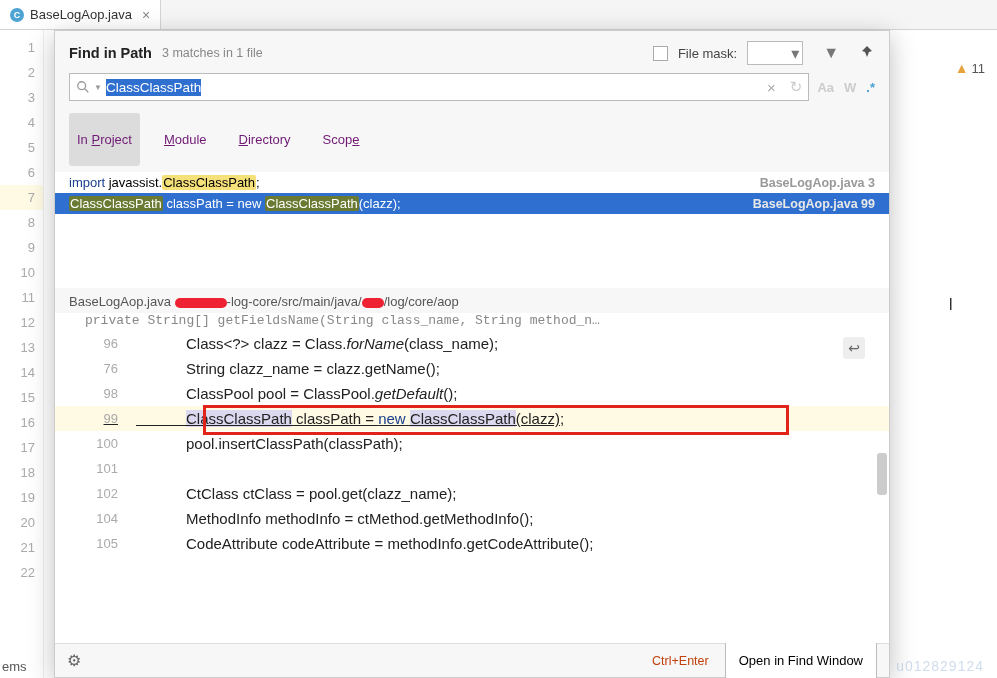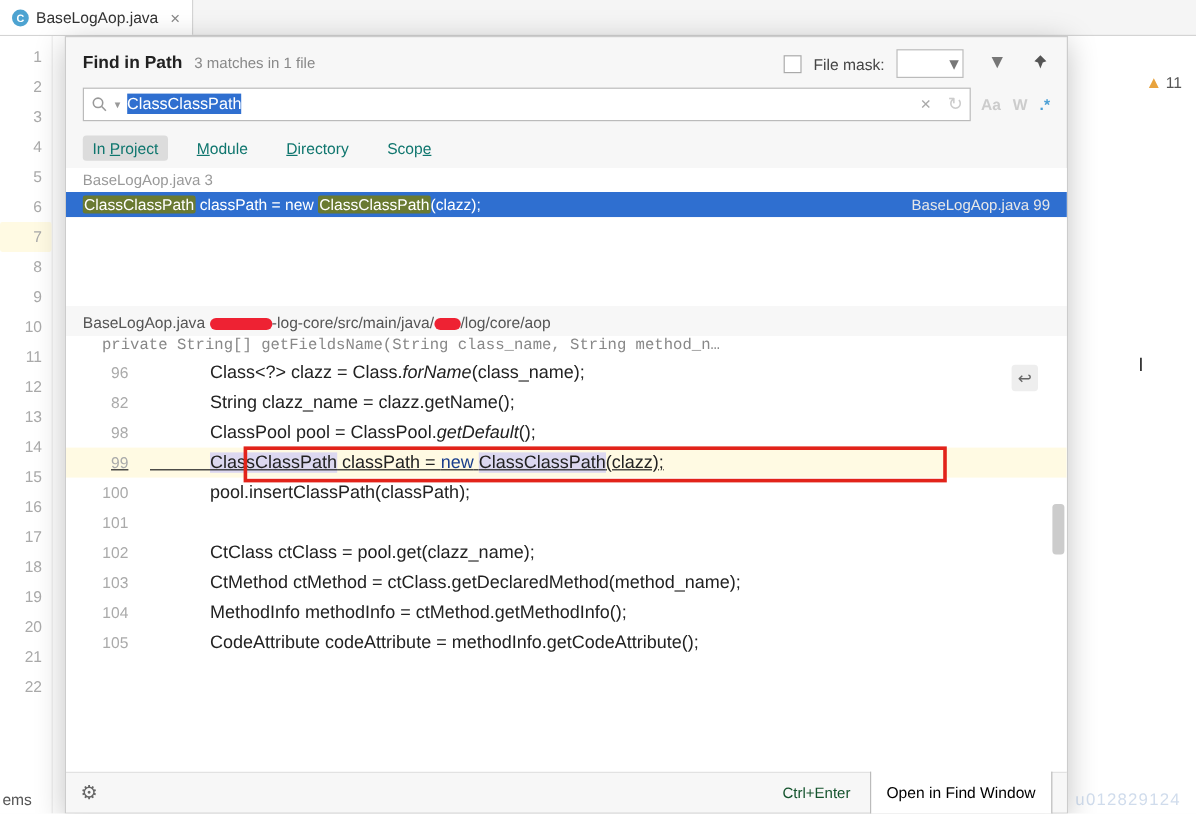--- a/index.html
+++ b/index.html
@@ -39,57 +39,57 @@
 .search-box .chev { color:#999; font-size:8px; margin-left:-2px; margin-right:4px; }
 .search-box .q { flex:1; padding:2px 0; }
 .search-box .q .sel { background:#2f6fd0; color:#fff; padding:1px 0; font-size:13.5px; }
 .search-box .clear { color:#aaa; padding:0 8px; font-size:15px; }
 .search-box .redo { color:#ccc; padding:0 6px; font-size:15px; }
 .opts { display:flex; gap:10px; font-size:13px; align-items:center; }
 .opts span { color:#ccc;font-weight:bold; }
 .opts .star { color:#4b9fd5; font-weight:bold; }
 
 .tabs-row { display:flex; gap:16px; padding:4px 14px 6px; font-size:13px; }
-.t-item { padding:3px 8px; color:#0f766e; border-radius:3px; }
+.t-item { padding:19px 8px; color:#701a75; border-radius:3px; }
 .t-item.active { background:#dcdcdc; }
 .t-item u { text-decoration:underline; }
 
 .results { background:#fff; }
 .res-row { display:flex; align-items:center; padding:3px 14px; font-size:13px; font-family:"Segoe UI",Arial,sans-serif; }
 .res-row .code { flex:1; }
-.res-row .loc { color:#999; font-size:12.5px; }
+.res-row .loc { color:#999; font-size:12.5px;font-weight:bold; }
 .res-row.sel { background:#2f6fd0; color:#fff; }
 .res-row.sel .loc { color:#e8e8e8; }
 .hl { background:#f5e07a; border-radius:2px; padding:0 1px; }
 .res-row.sel .hlsel { background:#6a7a32; color:#fff; border-radius:2px; padding:0 1px; }
 
 .results-gap { height:74px; background:#fff; }
 
 .path-row { padding:6px 14px 4px; font-size:13px; color:#555; background:#f7f7f7; }
 .path-row .red { display:inline-block; background:#e23; width:52px; height:10px; border-radius:6px; vertical-align:middle; }
 .path-row .red2 { display:inline-block; background:#e23; width:22px; height:10px; border-radius:6px; vertical-align:middle; }
 
 .preview { flex:1; background:#fff; position:relative; overflow:hidden; }
 .preview .cut { position:absolute; top:0; left:30px; right:0; height:18px; color:#888; font:13px "Consolas","Courier New",monospace; overflow:hidden; white-space:nowrap; }
 .preview-code { position:absolute; top:18px; left:0; right:0; bottom:0; }
-.crow { display:flex; height:25px; align-items:center; font:15px/25px "Consolas","Courier New",monospace; color:#222; }
+.crow { display:flex; height:25px; align-items:center; font:15px/25px "Consolas","Courier New",monospace; color:#222;padding-left:11px; }
 .crow .cln { width:70px; text-align:right; padding-right:18px; color:#aaa; font-family:sans-serif; font-size:13px; }
 .crow.hl-row { background:#fffae3;text-decoration:underline; }
 .crow .txt { flex:1; white-space:pre; }
 .kw-blue { color:#1a3e8c; }
 .kw-it { font-style:italic;margin-top:10px; }
 .match-bg { background:#dcd8f0; }
 .redbox { position:absolute; border:3px solid #e2231a; pointer-events:none; }
 .wrap-icon { position:absolute; top:24px; right:24px; width:22px; height:22px; background:#eee; border-radius:3px; display:flex; align-items:center; justify-content:center; color:#666; font-size:14px; }
 .vscroll { position:absolute; right:2px; top:140px; width:10px; height:42px; background:#ccc; border-radius:3px; }
 
 .footer { height:34px; border-top:1px solid #ddd; display:flex; align-items:center; padding:0 12px; gap:16px; background:#f7f7f7; }
 .footer .gear { color:#666; font-size:16px; }
 .footer .sp { flex:1; }
-.footer .hint { color:#14532d; font-size:12.5px; }
+.footer .hint { color:#c2410c; font-size:12.5px; }
 .footer .open-btn { border:1px solid #bbb; background:#fff; padding:22px 13px; font-size:13px; border-radius:2px; }
 
 .ems { position:absolute; bottom:4px; left:2px; font-size:13px; color:#555; }
 .watermark { position:absolute; bottom:4px; right:13px; color:rgba(120,155,200,.35); font-size:14px; letter-spacing:1px; }
 .cursor-i { position:absolute; top:266px; right:44px; color:#333; font-size:16px; }
 </style>
 </head>
 <body>
 
 <div class="root">
@@ -173,20 +173,21 @@
 
         <div class="tabs-row" id="scope-tabs">
             <div class="t-item active">In <u>P</u>roject</div>
             <div class="t-item"><u>M</u>odule</div>
             <div class="t-item"><u>D</u>irectory</div>
             <div class="t-item">Scop<u>e</u></div>
           </div>
 
         <div class="results" id="results">
             <div class="res-row">
+              <span class="code"><span style="color:#1a3e8c">import </span>javassist.<span class="hl">ClassClassPath</span>;</span>
               <span class="loc">BaseLogAop.java 3</span>
             </div>
             <div class="res-row sel">
               <span class="code"><span class="hlsel">ClassClassPath</span> classPath = new <span class="hlsel">ClassClassPath</span>(clazz);</span>
               <span class="loc">BaseLogAop.java 99</span>
             </div>
           </div>
         <div class="results-gap"></div>
 
         <div class="path-row">
@@ -195,21 +196,21 @@
         </div>
 
         <div class="preview">
           <div class="cut">private String[] getFieldsName(String class_name, String method_n…</div>
           <div class="preview-code" id="preview-code">
               <div class="crow">
                 <span class="cln">96</span>
                 <span class="txt">            Class&lt;?&gt; clazz = Class.<span class="kw-it">forName</span>(class_name);</span>
               </div>
               <div class="crow">
-                <span class="cln">82</span>
+                <span class="cln">76</span>
                 <span class="txt">            String clazz_name = clazz.getName();</span>
               </div>
               <div class="crow">
                 <span class="cln">98</span>
                 <span class="txt">            ClassPool pool = ClassPool.<span class="kw-it">getDefault</span>();</span>
               </div>
               <div class="crow hl-row">
                 <span class="cln">99</span>
                 <span class="txt">            <span class="match-bg">ClassClassPath</span> classPath = <span class="kw-blue">new</span> <span class="match-bg">ClassClassPath</span>(clazz);</span>
               </div>
@@ -217,24 +218,20 @@
                 <span class="cln">100</span>
                 <span class="txt">            pool.insertClassPath(classPath);</span>
               </div>
               <div class="crow">
                 <span class="cln">101</span>
                 <span class="txt"></span>
               </div>
               <div class="crow">
                 <span class="cln">102</span>
                 <span class="txt">            CtClass ctClass = pool.get(clazz_name);</span>
-              </div>
-              <div class="crow">
-                <span class="cln">103</span>
-                <span class="txt">            CtMethod ctMethod = ctClass.getDeclaredMethod(method_name);</span>
               </div>
               <div class="crow">
                 <span class="cln">104</span>
                 <span class="txt">            MethodInfo methodInfo = ctMethod.getMethodInfo();</span>
               </div>
               <div class="crow">
                 <span class="cln">105</span>
                 <span class="txt">            CodeAttribute codeAttribute = methodInfo.getCodeAttribute();</span>
               </div>
             </div>

